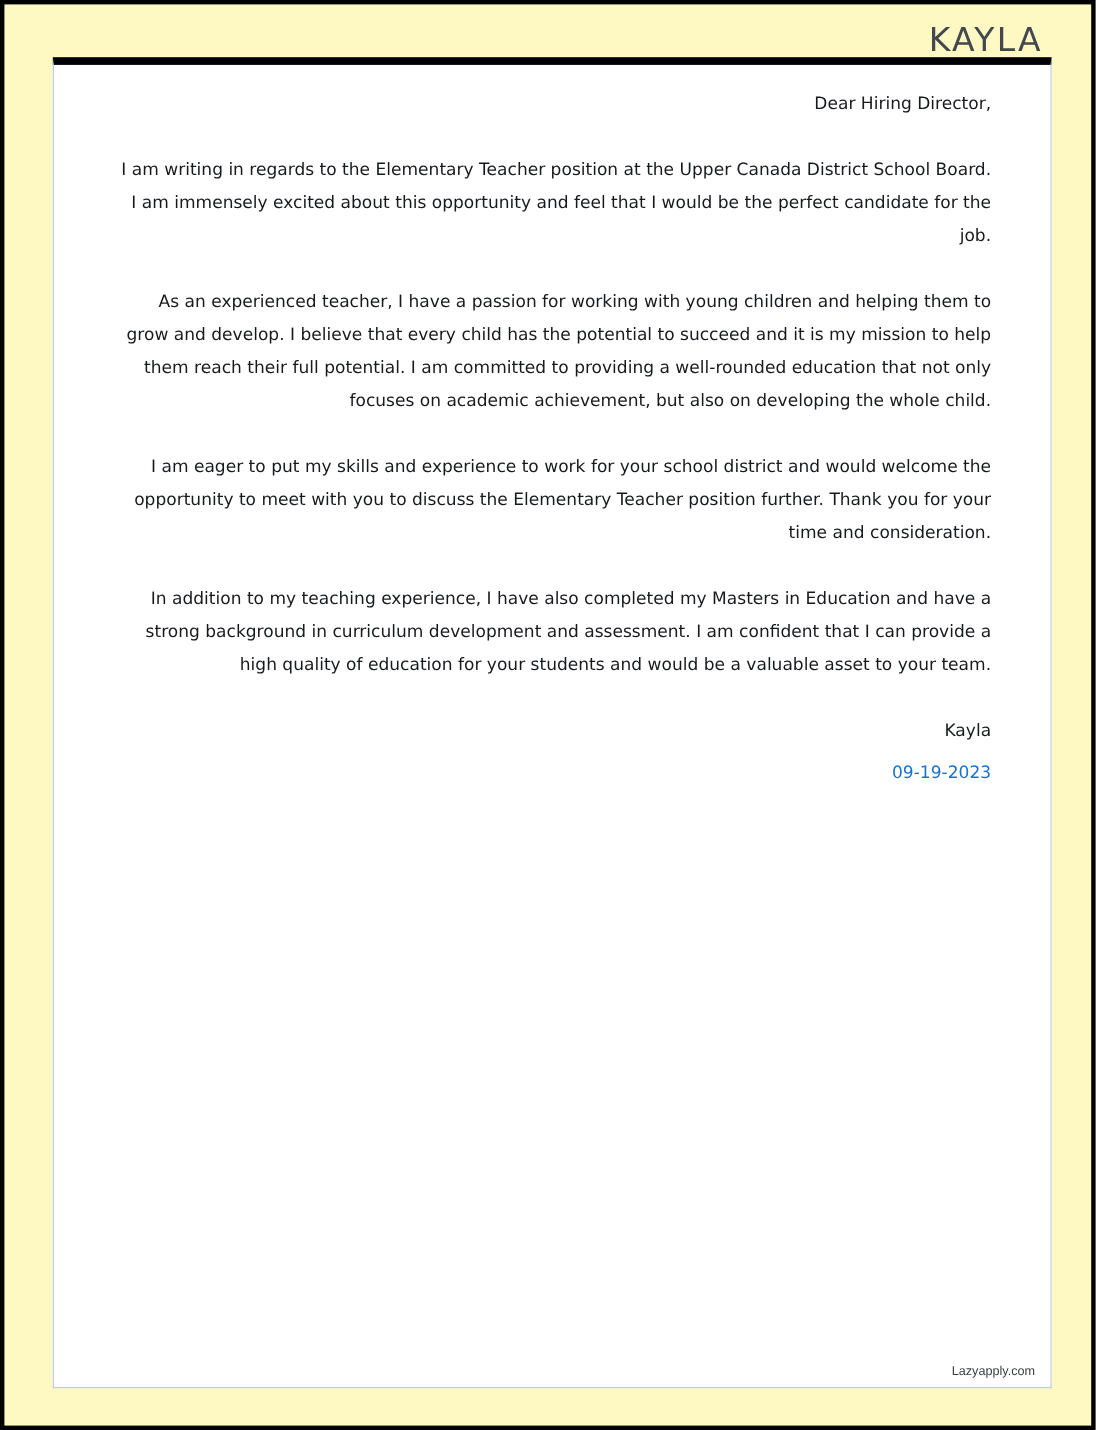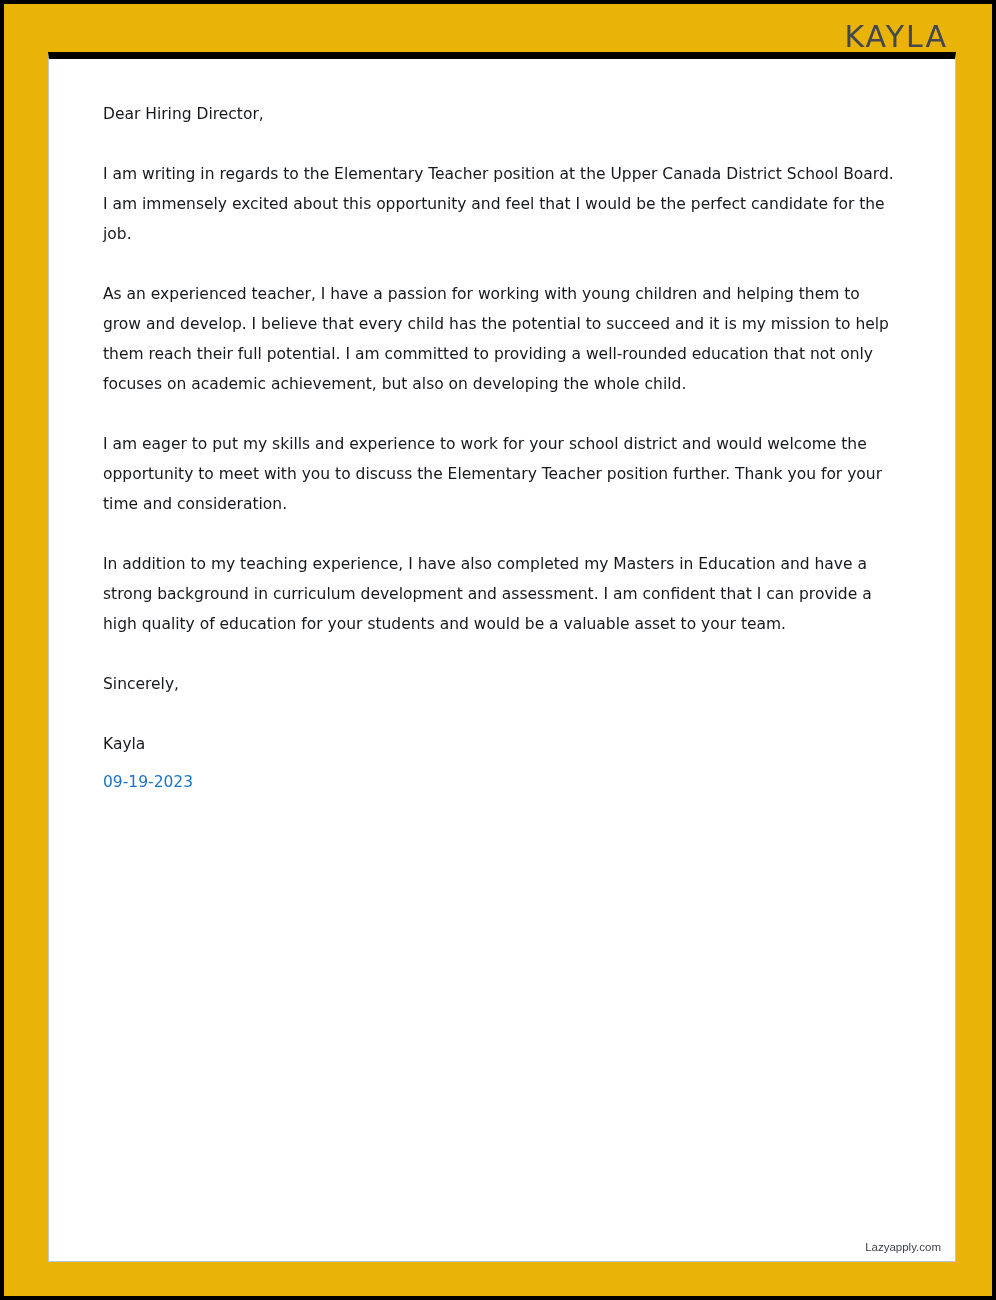--- a/index.html
+++ b/index.html
@@ -12,21 +12,21 @@
     background: #e3ecfb;
     font-family: "DejaVu Sans", sans-serif;
     overflow: hidden;
   }
   .page {
     position: relative;
     width: 996px;
     height: 1300px;
     box-sizing: border-box;
     border: 4px solid #000;
-    background: #eab308;
+    background: #fef9c3;
   }
   .header {
     position: absolute;
     left: 0;
     right: 0;
     top: 0;
     height: 48px;
     display: flex;
     align-items: flex-start;
     justify-content: flex-end;
@@ -46,25 +46,26 @@
     left: 44px;
     top: 48px;
     width: 908px;
     height: 1210px;
     background: #ffffff;
     border: 1px solid #b8c9e4;
     border-top: 7px solid #000000;
     box-sizing: border-box;
   }
   .letter-body {
-    padding: 40px 54px 0 54px;
+    padding: 20px 54px 0 54px;
     font-family: "DejaVu Sans", sans-serif;
     font-size: 15.5px;
     line-height: 30px;
     color: #16191d;
+    text-align: right;
   }
   .para {
     margin: 0 0 30px 0;
     white-space: pre-wrap;
   }
   .signoff {
     margin: 0 0 30px 0;
   }
   .signer {
     margin: 0 0 8px 0;
@@ -94,21 +95,20 @@
   <div class="letter-frame">
     <div class="letter-body">
 
       <p class="para">Dear Hiring Director,</p>
 
       <p class="para">I am writing in regards to the Elementary Teacher position at the Upper Canada District School Board. I am immensely excited about this opportunity and feel that I would be the perfect candidate for the job.</p>
       <p class="para">As an experienced teacher, I have a passion for working with young children and helping them to grow and develop. I believe that every child has the potential to succeed and it is my mission to help them reach their full potential. I am committed to providing a well-rounded education that not only focuses on academic achievement, but also on developing the whole child.</p>
       <p class="para">I am eager to put my skills and experience to work for your school district and would welcome the opportunity to meet with you to discuss the Elementary Teacher position further. Thank you for your time and consideration.</p>
       <p class="para">In addition to my teaching experience, I have also completed my Masters in Education and have a strong background in curriculum development and assessment. I am confident that I can provide a high quality of education for your students and would be a valuable asset to your team.</p>
 
-      <p class="signoff">Sincerely,</p>
       <p class="signer">Kayla</p>
       <p class="date">09-19-2023</p>
 
     </div>
 
     <div class="footer-note">Lazyapply.com</div>
   </div>
 
 </div>
 

